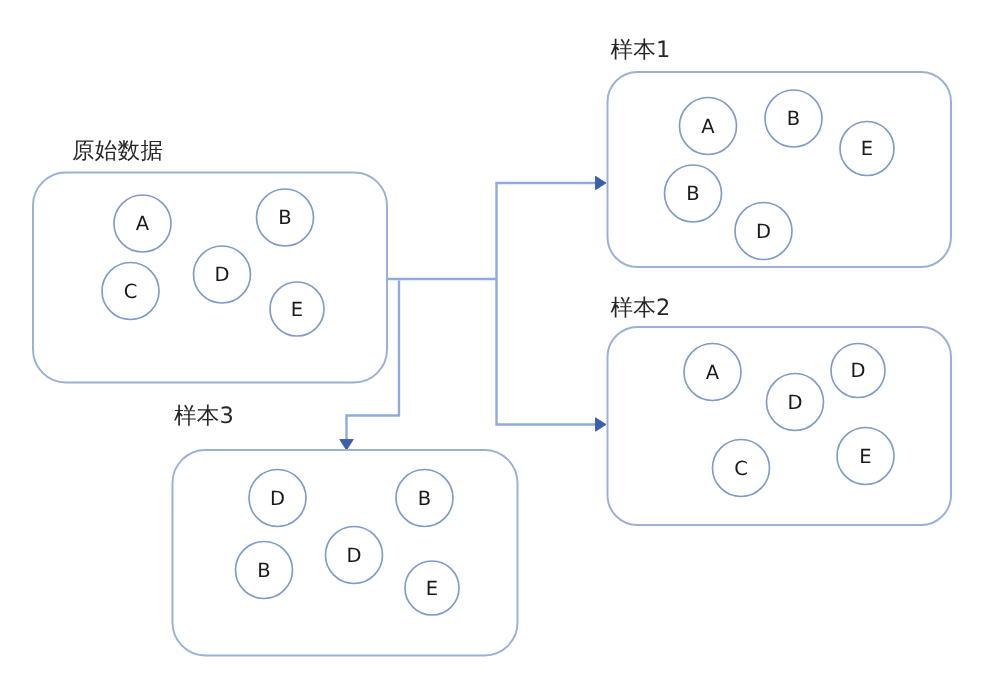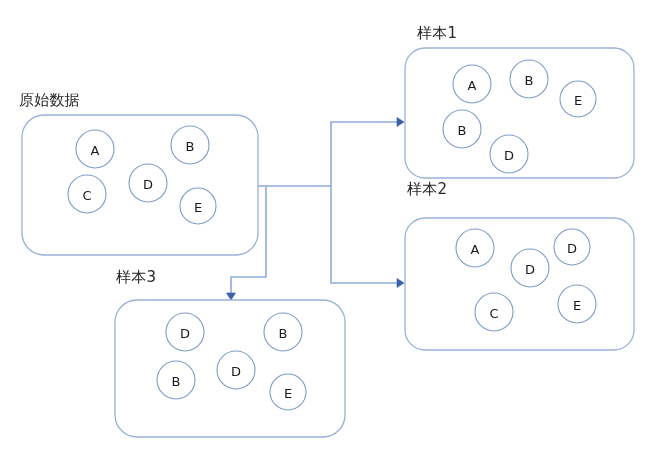--- a/index.html
+++ b/index.html
@@ -83,23 +83,23 @@
         <rect x="115" y="300" width="230" height="137" rx="22" ry="22" fill="none" stroke="#9ab0d8" stroke-width="1.3"></rect>
         <circle cx="185" cy="332" r="19" fill="none" stroke="#7f9bc9" stroke-width="1.1"></circle>
         <circle cx="283" cy="332" r="19" fill="none" stroke="#7f9bc9" stroke-width="1.1"></circle>
         <circle cx="176" cy="380" r="19" fill="none" stroke="#7f9bc9" stroke-width="1.1"></circle>
         <circle cx="236" cy="370" r="19" fill="none" stroke="#7f9bc9" stroke-width="1.1"></circle>
         <circle cx="288" cy="392" r="18" fill="none" stroke="#7f9bc9" stroke-width="1.1"></circle>
       </g>
     </svg>
 
   <div id="title-layer">
-      <div class="group-title" style="left: 19px; top: 91px;">原始数据</div>
-      <div class="group-title" style="left: 417px; top: 24px;">样本1</div>
-      <div class="group-title" style="left: 407px; top: 180px;">样本2</div>
+      <div class="group-title" style="left: 48px; top: 91px;">原始数据</div>
+      <div class="group-title" style="left: 407px; top: 24px;">样本1</div>
+      <div class="group-title" style="left: 407px; top: 196px;">样本2</div>
       <div class="group-title" style="left: 116px; top: 268px;">样本3</div>
     </div>
   <div id="label-layer">
       <div class="node-label" style="left: 95px; top: 149.5px;">A</div>
       <div class="node-label" style="left: 190px; top: 145.5px;">B</div>
       <div class="node-label" style="left: 87px; top: 194.5px;">C</div>
       <div class="node-label" style="left: 148px; top: 183.5px;">D</div>
       <div class="node-label" style="left: 198px; top: 206.5px;">E</div>
       <div class="node-label" style="left: 472px; top: 84.5px;">A</div>
       <div class="node-label" style="left: 529px; top: 79.5px;">B</div>

